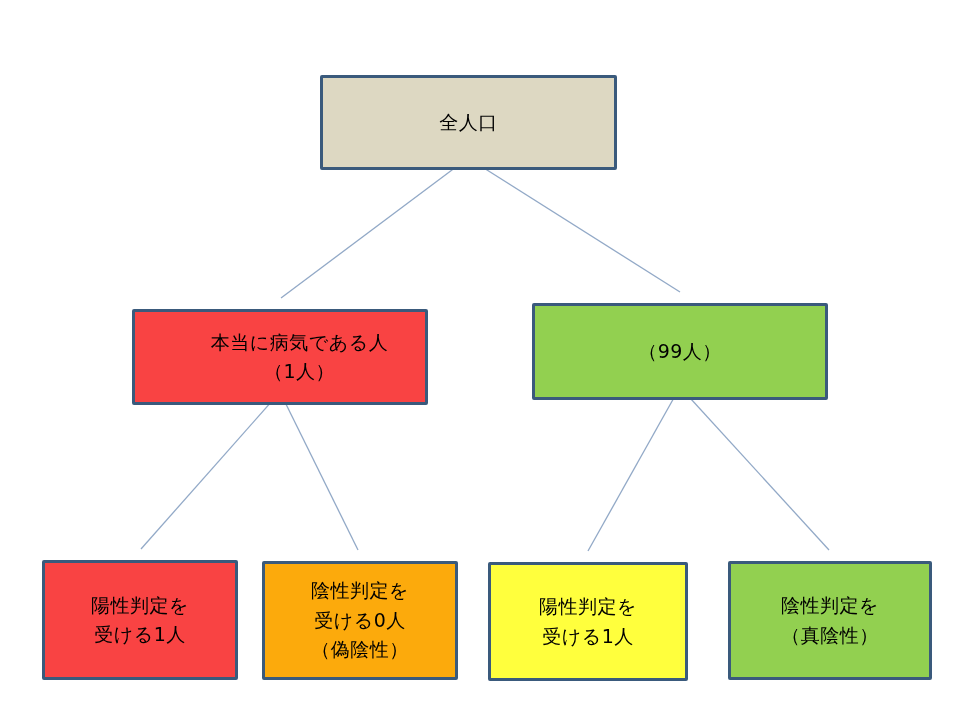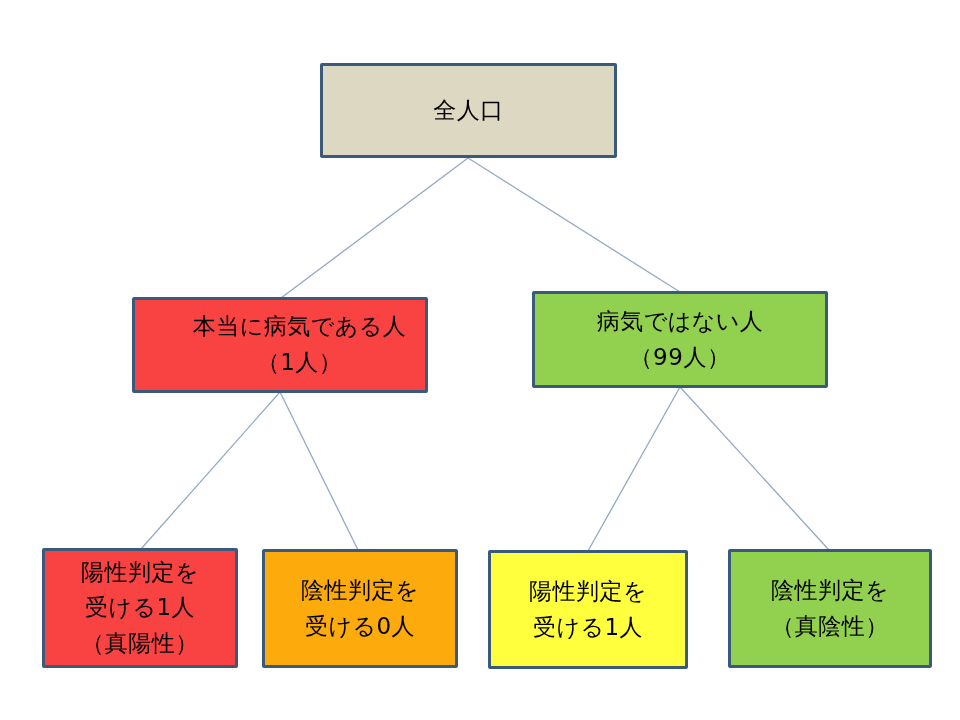--- a/index.html
+++ b/index.html
@@ -25,23 +25,24 @@
     position: absolute;
     box-sizing: border-box;
     border: 3px solid #3a5a7c;
     border-radius: 2px;
     display: flex;
     flex-direction: column;
     align-items: center;
     justify-content: center;
     text-align: center;
     color: #000000;
-    font-size: 23px;
+    font-size: 19px;
     line-height: 1.55;
     letter-spacing: 0.5px;
+    margin-top: 12px;
   }
   .node .tline { white-space: nowrap; }
 
   
   #node-root           { left: 320px; top:  63px; width: 297px; height:  95px; }
   #node-diseased       { left: 132px; top: 297px; width: 296px; height:  96px; padding-left: 39px; }
   #node-healthy        { left: 532px; top: 291px; width: 296px; height:  97px; }
   #node-true-positive  { left:  42px; top: 548px; width: 196px; height: 120px; }
   #node-false-negative { left: 262px; top: 549px; width: 196px; height: 119px; }
   #node-false-positive { left: 488px; top: 550px; width: 200px; height: 119px; }
@@ -66,33 +67,32 @@
   <div class="node" id="node-root" style="background-color: rgb(221, 216, 194); border-color: rgb(58, 90, 124);">
     <div class="tline">全人口</div>
   </div>
 
   <div class="node" id="node-diseased" style="background-color: rgb(249, 67, 67); border-color: rgb(58, 90, 124);">
     <div class="tline">本当に病気である人</div>
     <div class="tline">（1人）</div>
   </div>
 
   <div class="node" id="node-healthy" style="background-color: rgb(146, 208, 80); border-color: rgb(58, 90, 124);">
-    <div class="tline">病気ではない人</div>
     <div class="tline">（99人）</div>
   </div>
 
   <div class="node" id="node-true-positive" style="background-color: rgb(249, 67, 67); border-color: rgb(58, 90, 124);">
     <div class="tline">陽性判定を</div>
     <div class="tline">受ける1人</div>
-    <div class="tline">（真陽性）</div>
   </div>
 
   <div class="node" id="node-false-negative" style="background-color: rgb(252, 170, 12); border-color: rgb(58, 90, 124);">
     <div class="tline">陰性判定を</div>
     <div class="tline">受ける0人</div>
+    <div class="tline">（偽陰性）</div>
   </div>
 
   <div class="node" id="node-false-positive" style="background-color: rgb(255, 255, 61); border-color: rgb(58, 90, 124);">
     <div class="tline">陽性判定を</div>
     <div class="tline">受ける1人</div>
   </div>
 
   <div class="node" id="node-true-negative" style="background-color: rgb(146, 208, 80); border-color: rgb(58, 90, 124);">
     <div class="tline">陰性判定を</div>
     <div class="tline">（真陰性）</div>

